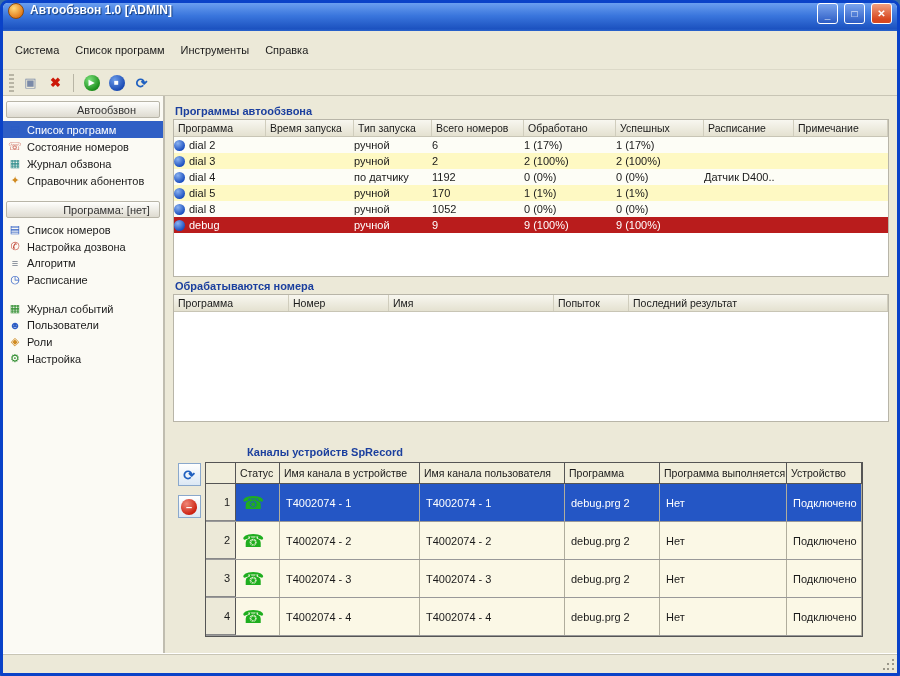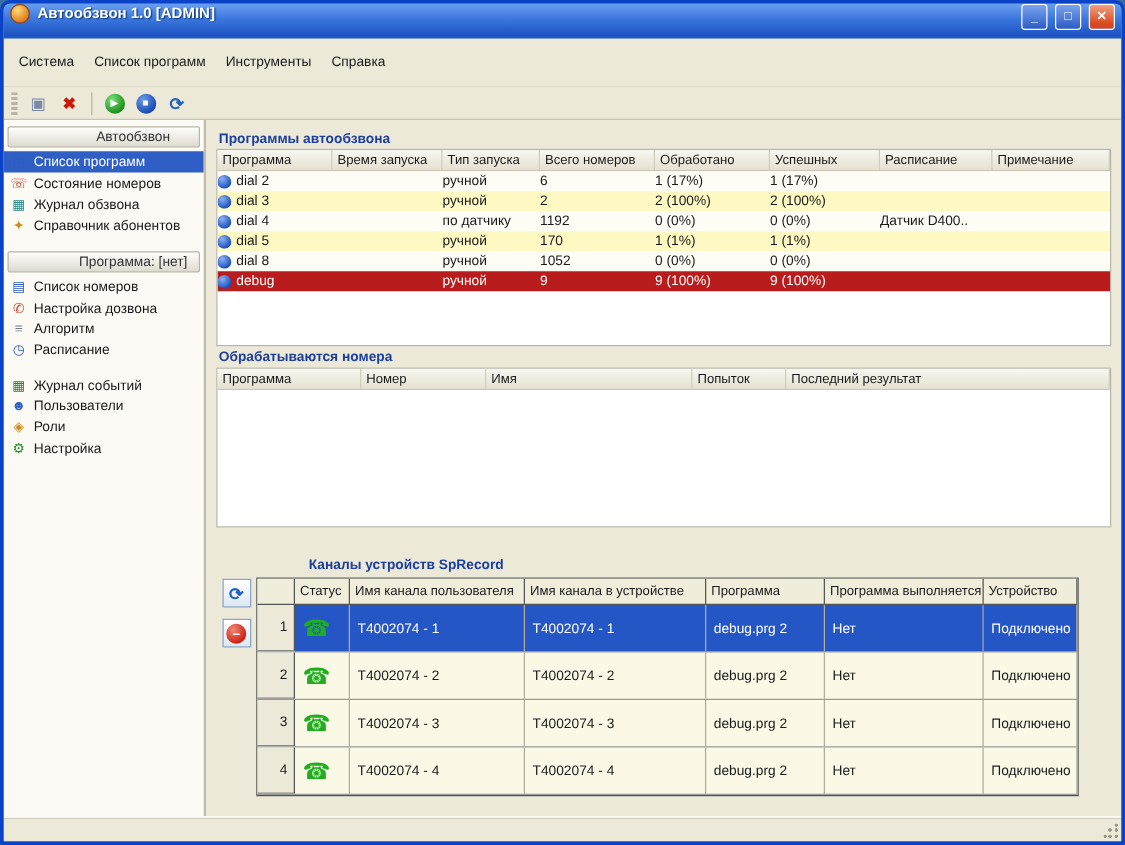--- a/index.html
+++ b/index.html
@@ -334,22 +334,22 @@
                 <span class="glyph-refresh">⟳</span>
               </span>
             <span class="small-btn">
                 <span class="stop-ball">–</span>
               </span>
           </div>
           <div class="ch-table">
             <div class="ch-head gch">
               <span class="ch-hc"></span>
               <span class="ch-hc">Статус</span>
+              <span class="ch-hc">Имя канала в устройстве</span>
               <span class="ch-hc">Имя канала пользователя</span>
-              <span class="ch-hc">Имя канала в устройстве</span>
               <span class="ch-hc">Программа</span>
               <span class="ch-hc">Программа выполняется</span>
               <span class="ch-hc">Устройство</span>
             </div>
             <div class="ch-row gch selected">
               <span class="ch-num">1</span>
               <span class="ch-cell">
                   <span class="phone">☎</span>
                 </span>
               <span class="ch-cell">T4002074 - 1</span>

